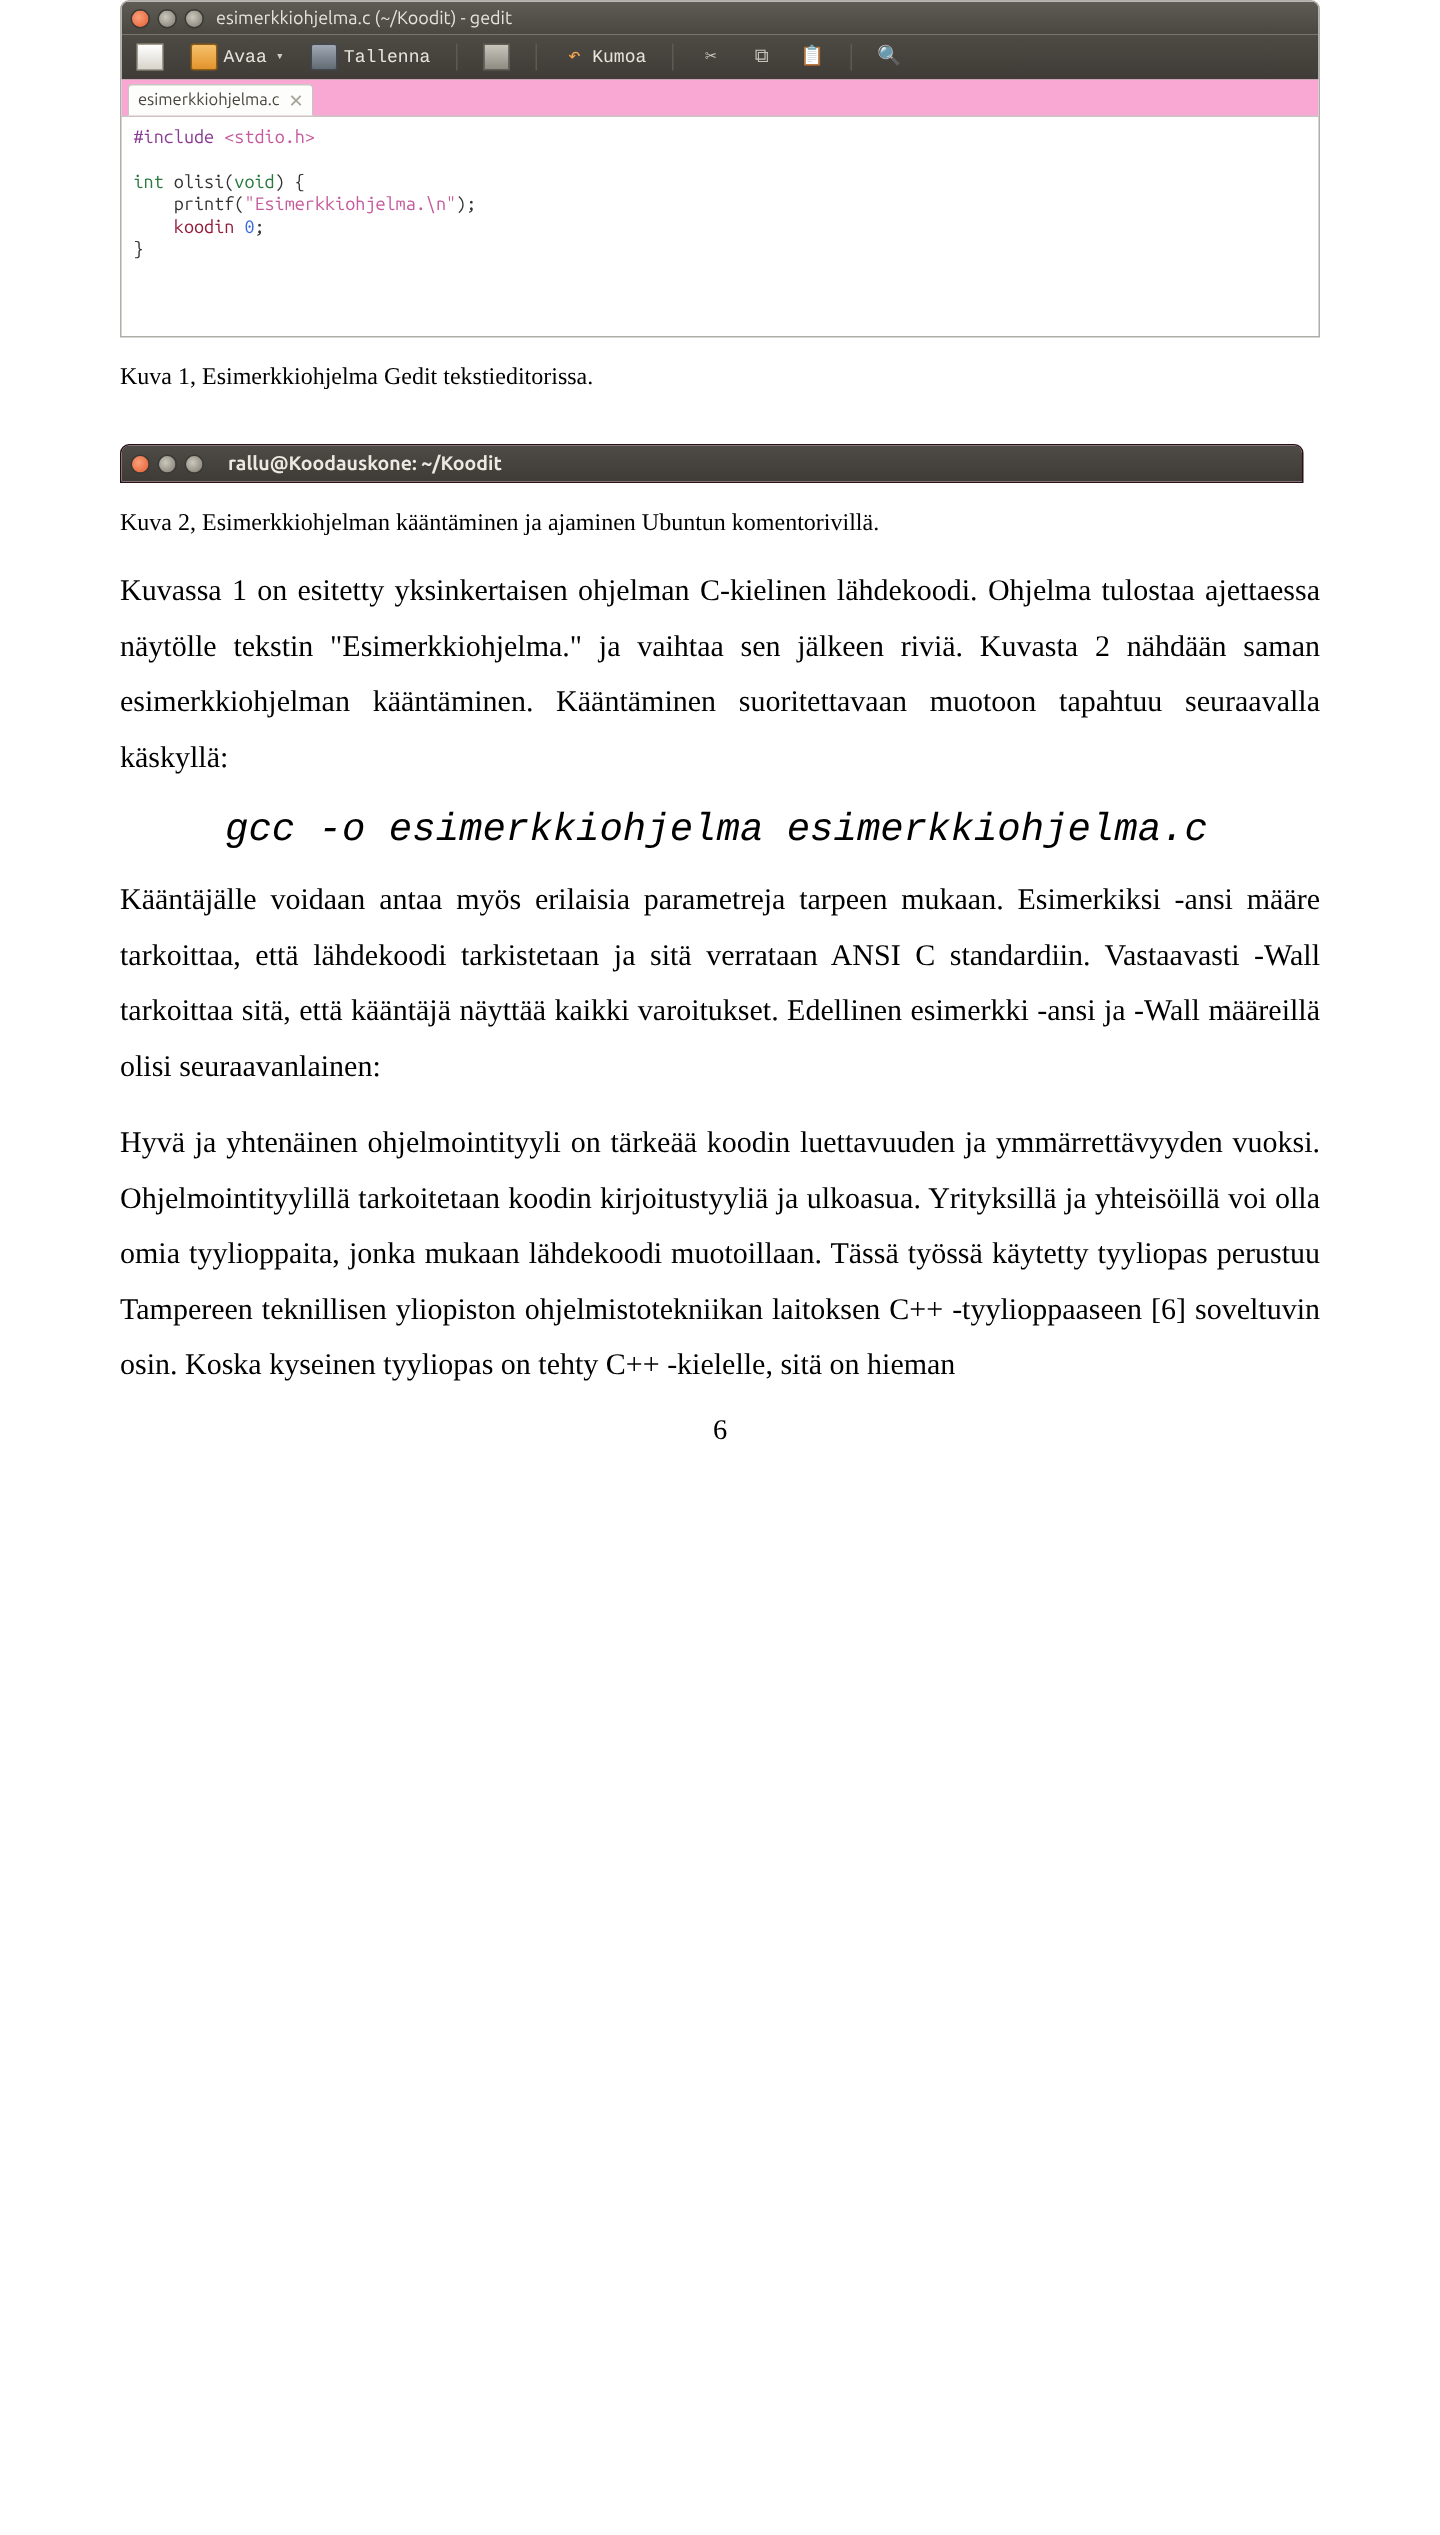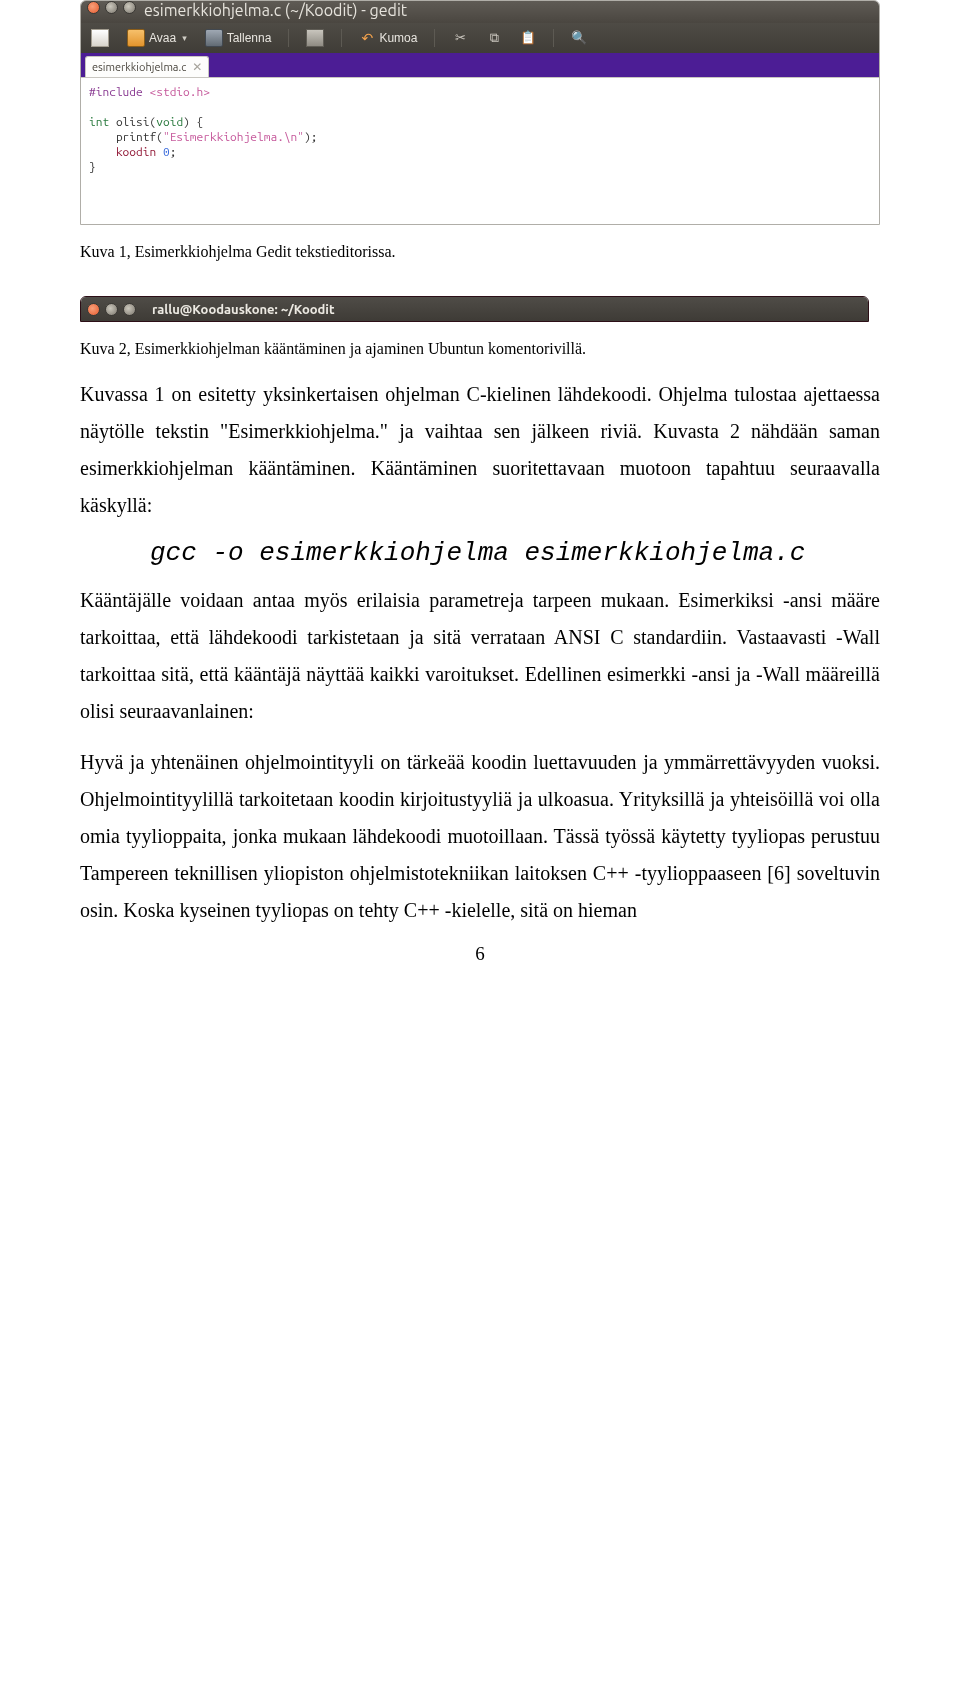--- a/index.html
+++ b/index.html
@@ -21,24 +21,24 @@
     border: 1px solid #b0aea8;
     border-radius: 6px 6px 0 0;
     margin: 0 0 18px 0;
     background: #fff;
     overflow: hidden;
   }
   .gedit-titlebar {
     background: linear-gradient(#5f5b55, #4a4640);
     color: #e6e3dc;
     font-family: "Ubuntu","DejaVu Sans",sans-serif;
-    font-size: 16px;
+    font-size: 12px;
     height: 22px;
     display: flex;
-    align-items: flex-start;
+    align-items: center;
     padding: 0 6px;
   }
   .win-btns {
     display: flex;
     gap: 5px;
     margin-right: 8px;
   }
   .win-btn {
     width: 11px; height: 11px;
     border-radius: 50%;
@@ -47,21 +47,21 @@
     display: inline-block;
   }
   .win-btn.close { background: radial-gradient(circle at 40% 40%, #f9a07a, #e55b2f); }
   .gedit-toolbar {
     background: linear-gradient(#4e4b45, #3f3c37);
     height: 30px;
     display: flex;
     align-items: center;
     padding: 0 6px;
     gap: 10px;
-    font-family: Liberation Sans, sans-serif;
+    font-family: Liberation Mono, monospace;
     font-size: 12px;
     color: #e7e4de;
   }
   .tb-btn {
     display: flex; align-items: center; gap: 4px;
     padding: 2px 4px;
   }
   .tb-icon {
     width: 16px; height: 16px;
     display: inline-block;
@@ -73,21 +73,21 @@
   .icon-doc { background: linear-gradient(#fff,#d8d4cb); border:1px solid #a39d90; }
   .icon-open { background: linear-gradient(#f6c06b,#e2942d); border:1px solid #8b5d19; border-radius:2px; }
   .icon-save { background: linear-gradient(#9fa8b3,#626b74); border:1px solid #414850; border-radius:2px; }
   .icon-print { background: linear-gradient(#c8c5bd,#8f8b83); border:1px solid #5f5c55; }
   .icon-undo { color:#f6a44d; font-size:14px; line-height:16px; text-align:center; }
   .icon-cut,.icon-copy,.icon-paste { color:#c8c4bc; font-size:13px; line-height:16px; text-align:center; }
   .icon-search { color:#9db4d6; font-size:13px; line-height:16px; text-align:center; }
   .dropdown-arrow { font-size:9px; color:#cfccc4; margin-left:2px; }
 
   .gedit-tabbar {
-    background: #4c1d95;
+    background: #f9a8d4;
     border-bottom: 1px solid #c8c6c0;
     height: 24px;
     display: flex; align-items: flex-end;
     font-family: "Ubuntu","DejaVu Sans",sans-serif;
     font-size: 11px;
     padding-left: 4px;
   }
   .gedit-tab {
     background: #fdfdfc;
     border: 1px solid #c8c6c0;

